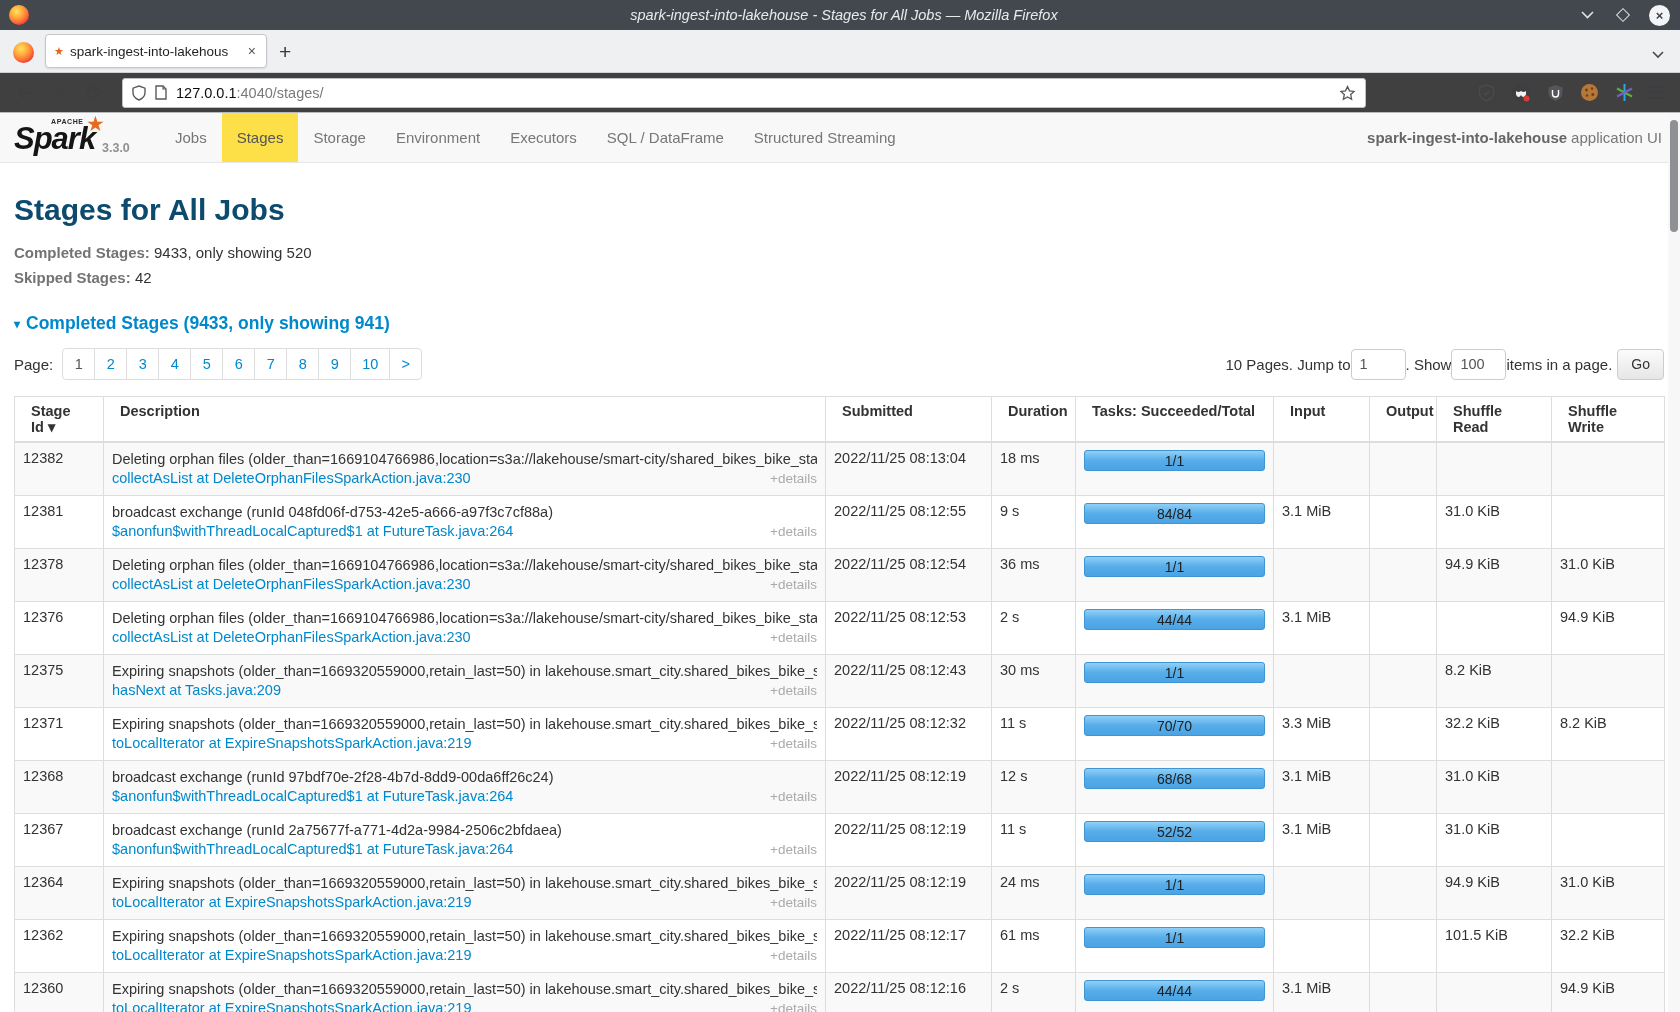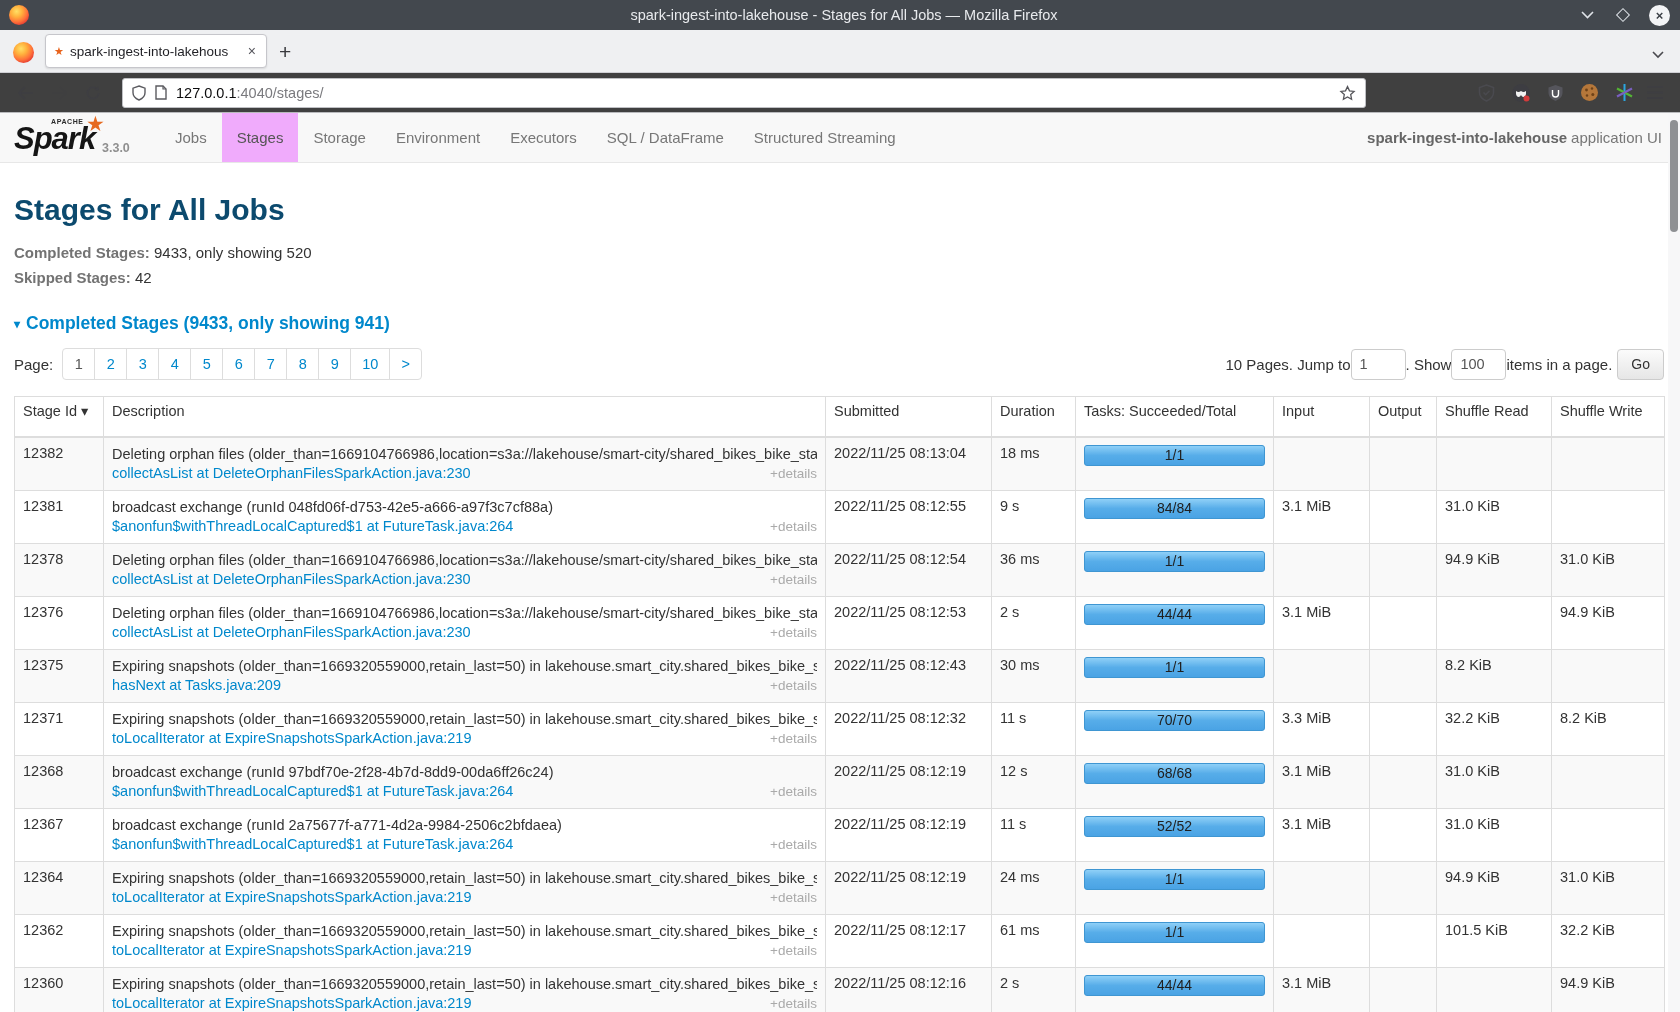--- a/index.html
+++ b/index.html
@@ -3,21 +3,21 @@
 <meta charset="utf-8">
 <style>
   * { margin:0; padding:0; box-sizing:border-box; }
   html,body { width:1680px; height:1012px; overflow:hidden; background:#fff;
     font-family:"Liberation Sans", sans-serif; position:relative; }
 
   
   .titlebar { height:30px; background:#43484e; display:flex; align-items:center; position:relative; }
   .ff-logo { width:20px; height:20px; border-radius:50%; margin-left:9px; z-index:2;
     background:radial-gradient(circle at 38% 32%, #ffe066 0%, #ffb13d 30%, #ff7139 58%, #e03131 82%, #b3244f 100%); }
-  .window-title { position:absolute; left:8px; right:0; text-align:center; color:#e8eaed; font-size:14.5px; }
+  .window-title { position:absolute; left:8px; right:0; text-align:center; color:#e8eaed; font-size:14.5px;font-style:italic; }
   .win-controls { margin-left:auto; display:flex; align-items:center; gap:16px; padding-right:10px; z-index:2; }
   .wc { width:20px; height:20px; display:flex; align-items:center; justify-content:center; }
   .wc-max i { width:10px; height:10px; border:1.5px solid #dfe3e8; transform:rotate(45deg); display:block; }
   .wc-close { width:21px; height:21px; border-radius:50%; background:#f3f4f6; color:#3a3f45;
     font-size:13px; font-weight:bold; display:flex; align-items:center; justify-content:center; }
 
   .tabbar { height:43px; background:#eff0f2; display:flex; align-items:flex-end; position:relative;
     border-bottom:1px solid #cfcfd4; }
   .ff-small { width:21px; height:21px; border-radius:50%; margin:0 11px 9px 13px;
     background:radial-gradient(circle at 38% 32%, #ffe066 0%, #ffb13d 30%, #ff7139 58%, #e03131 82%, #b3244f 100%); }
@@ -43,21 +43,21 @@
   
   .navbar { height:50px; background:#f8f8f8; border-bottom:1px solid #e7e7e7; display:flex; align-items:stretch; }
   .spark-logo { position:relative; width:128px; margin-left:14px; flex-shrink:0; }
   .logo-word { position:absolute; top:8px; left:0; font-size:31px; font-weight:bold; font-style:italic;
     color:#151515; letter-spacing:-1px; }
   .logo-apache { position:absolute; top:5px; left:37px; font-size:7px; letter-spacing:.6px; color:#2b2b2b; font-weight:bold; }
   .logo-star { position:absolute; top:-1px; left:72px; color:#e66a1f; font-size:21px; }
   .logo-version { position:absolute; bottom:7px; left:88px; font-size:12.5px; color:#8f8f8f; font-weight:bold; }
   .nav-items { display:flex; align-items:stretch; margin-left:18px; }
   .nav-item { display:flex; align-items:center; padding:0 15px; font-size:15px; color:#777; text-decoration:none; }
-  .nav-item.active { background:#f0abfc; color:#555; }
+  .nav-item.active { background:#fde047; color:#555; }
   .app-title { margin-left:auto; display:flex; align-items:center; padding-right:18px; font-size:15px; color:#777; }
   .app-title b { color:#666; margin-right:4px; }
 
   
   .content { padding:0 16px 0 14px; }
   .page-title { font-size:30px; font-weight:bold; color:#0c4a6e; margin:30px 0 16px; }
   .summary-line { font-size:15px; color:#333; margin:5px 0; line-height:20px; }
   .summary-label { color:#737373; font-weight:bold; text-decoration:none;text-align:center; }
   .section-header { margin-top:25px; font-size:17.5px; font-weight:bold; color:#0088cc;
     display:flex; align-items:center; cursor:pointer; }
@@ -74,21 +74,21 @@
   .controls-right { margin-left:auto; display:flex; align-items:center; font-size:15px; color:#333; gap:0; }
   .num-input { width:55px; height:31px; border:1px solid #ccc; border-radius:4px; padding:0 8px;
     font-size:14.5px; color:#555; font-family:inherit; }
   .go-btn { height:31px; padding:0 13px; border:1px solid #ccc; border-radius:4px;
     background:linear-gradient(#fbfbfb,#e6e6e6); font-size:14px; color:#333; margin-left:5px; font-family:inherit; }
 
   
   .stages-table { border-collapse:collapse; table-layout:fixed; width:1650px; margin-top:16px;
     font-size:14.5px; color:#333; }
   .stages-table th, .stages-table td { border:1px solid #ddd; text-align:left; vertical-align:top; }
-  .stages-table thead th { font-weight:normal; padding:6px 8px; height:40px; border-bottom:2px solid #ddd; }
+  .stages-table thead th { font-weight:bold; padding:6px 16px; height:31px; border-bottom:2px solid #ddd; }
   .stages-table tbody td { height:50px; padding:7px 8px; }
   .stages-table tbody tr:nth-child(odd) { background:#f9f9f9; }
   .desc-line1 { white-space:nowrap; overflow:hidden; line-height:19px; }
   .desc-line2 { display:flex; justify-content:space-between; line-height:19px; }
   .stage-link { color:#0088cc; text-decoration:none; white-space:nowrap; overflow:hidden; }
   .details-toggle { color:#aaa; font-size:13.5px; margin-left:8px; flex-shrink:0; cursor:pointer; }
   .progress-bar { height:21px; border:1px solid #3f96d2; border-radius:3px;
     background:linear-gradient(180deg,#8fd0f7 0%,#57ade9 50%,#4aa3e4 100%);
     display:flex; align-items:center; justify-content:center; font-size:14px; color:#202020; }
 

